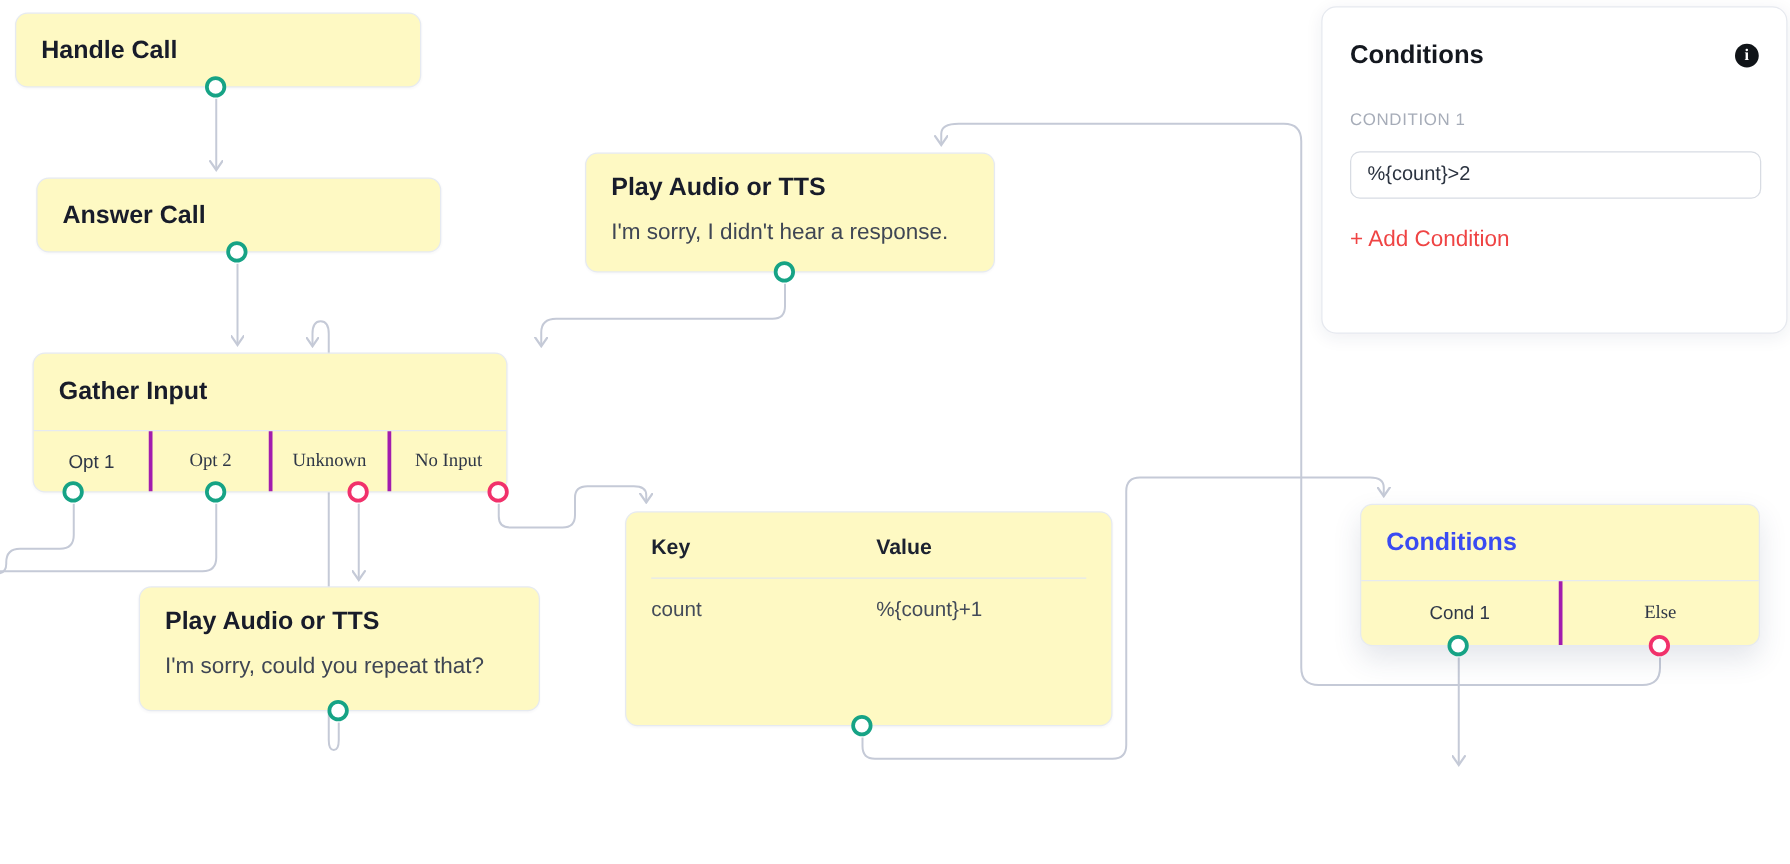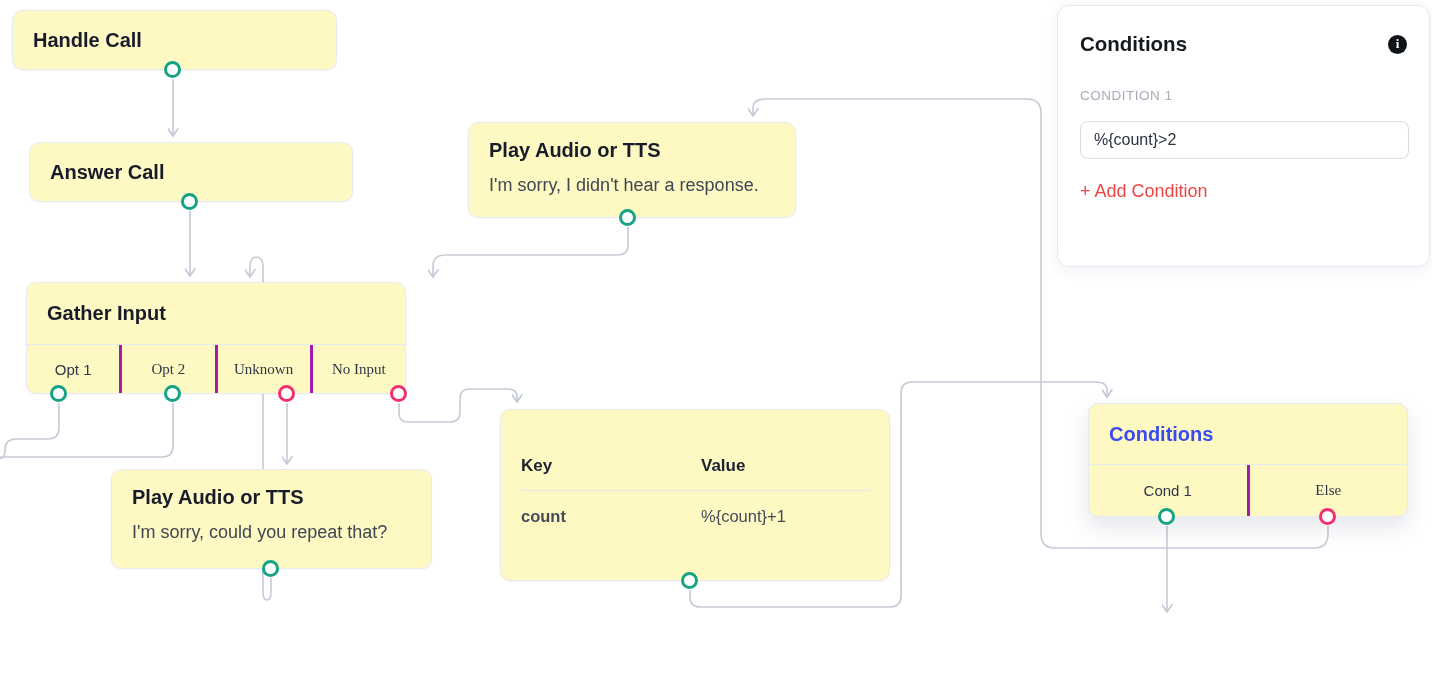--- a/index.html
+++ b/index.html
@@ -22,23 +22,23 @@
                border-bottom:1px solid #e6eaf1;box-sizing:border-box;}
   .split-options{display:flex;flex:1 1 auto;}
   .opt-cell{flex:1 1 0;display:flex;align-items:center;justify-content:center;
             font-size:15px;color:#2f3747;box-sizing:border-box;}
   .opt-cell + .opt-cell{border-left:3px solid #a21caf;font-family:Liberation Serif, serif;}
 
   .selected{box-shadow:0 10px 22px rgba(50,60,100,0.13);}
   .blue-title{color:#3a4bf2;}
 
   .vars-node{padding:18px 20px 0 20px;box-sizing:border-box;}
-  .vars-table{margin-top:28px;}
+  .vars-table{}
   .vars-row{display:flex;}
-  .vars-col-key{width:180px;flex:0 0 auto;font-weight:bold;}
+  .vars-col-key{width:180px;flex:0 0 auto;}
   .vars-head{font-size:17px;font-weight:700;color:#1c2230;}
   .vars-divider{border:none;border-top:1px solid #e3e7ee;margin:14px 0 16px 0;}
   .vars-val{font-size:16.5px;color:#434b59;}
 
   .port{position:absolute;z-index:3;width:11px;height:11px;border-radius:50%;
         background:#ffffff;border:3.5px solid #16a385;box-sizing:content-box;}
   .port.error{border-color:#f1316b;}
 
   .panel{position:absolute;left:1057px;top:5px;width:373px;height:262px;z-index:4;
          background:#ffffff;border:1px solid #e6e9ef;border-radius:12px;

